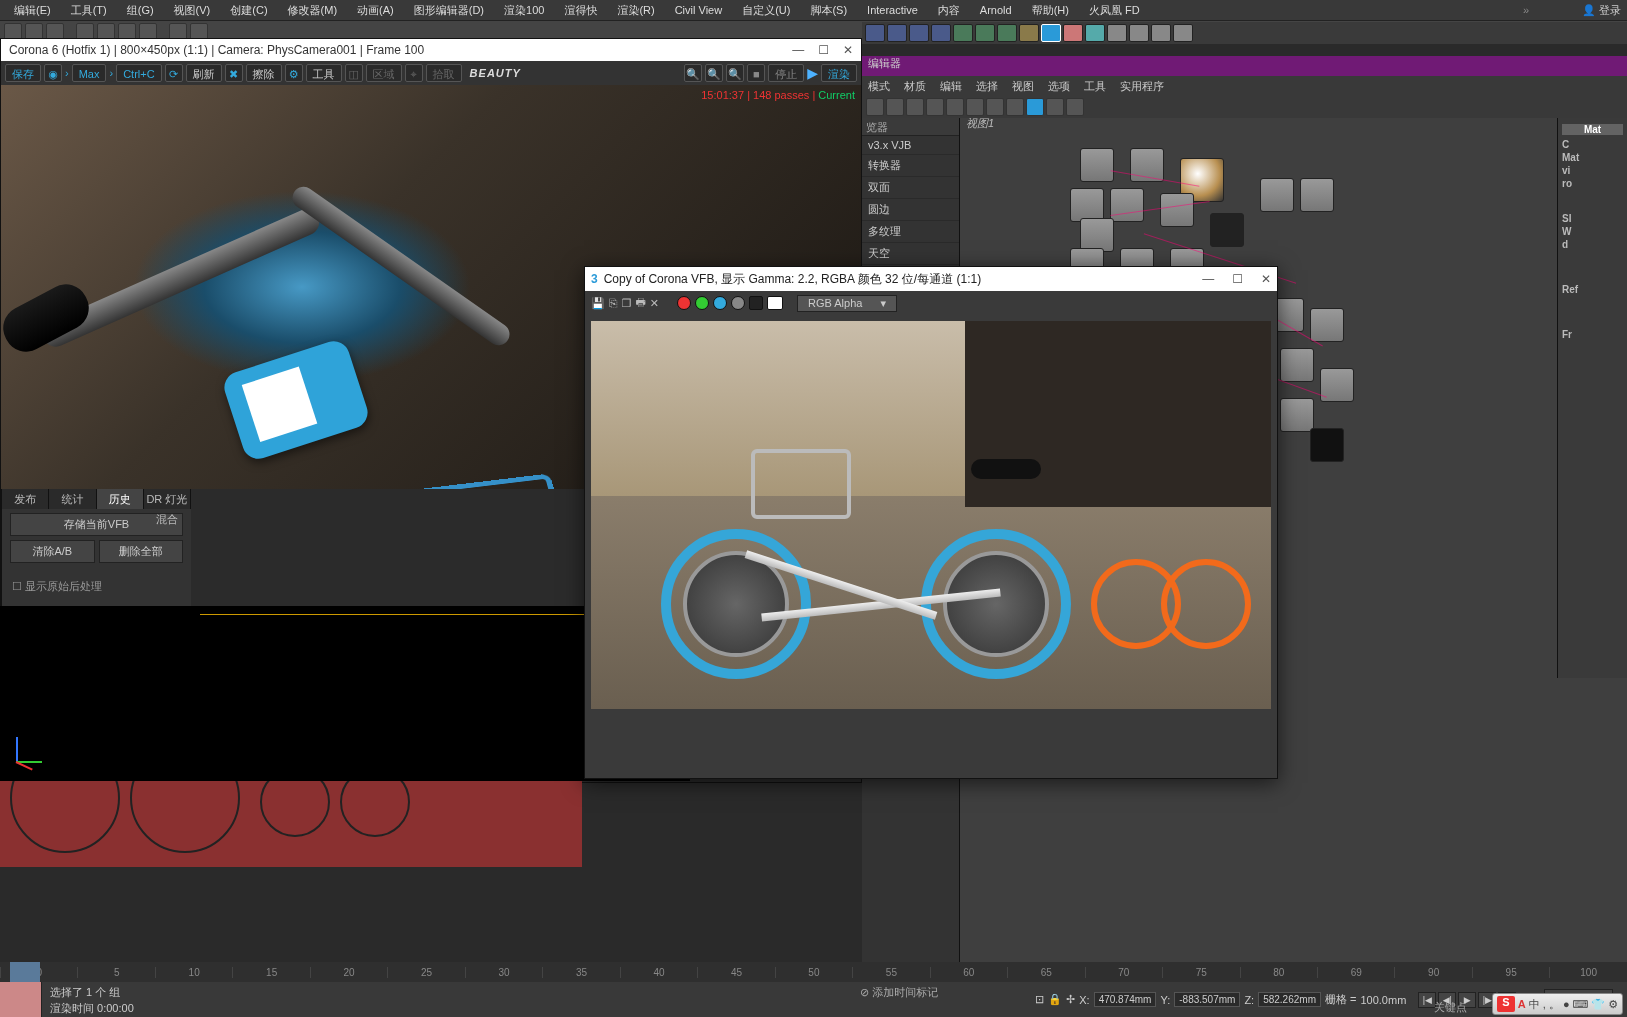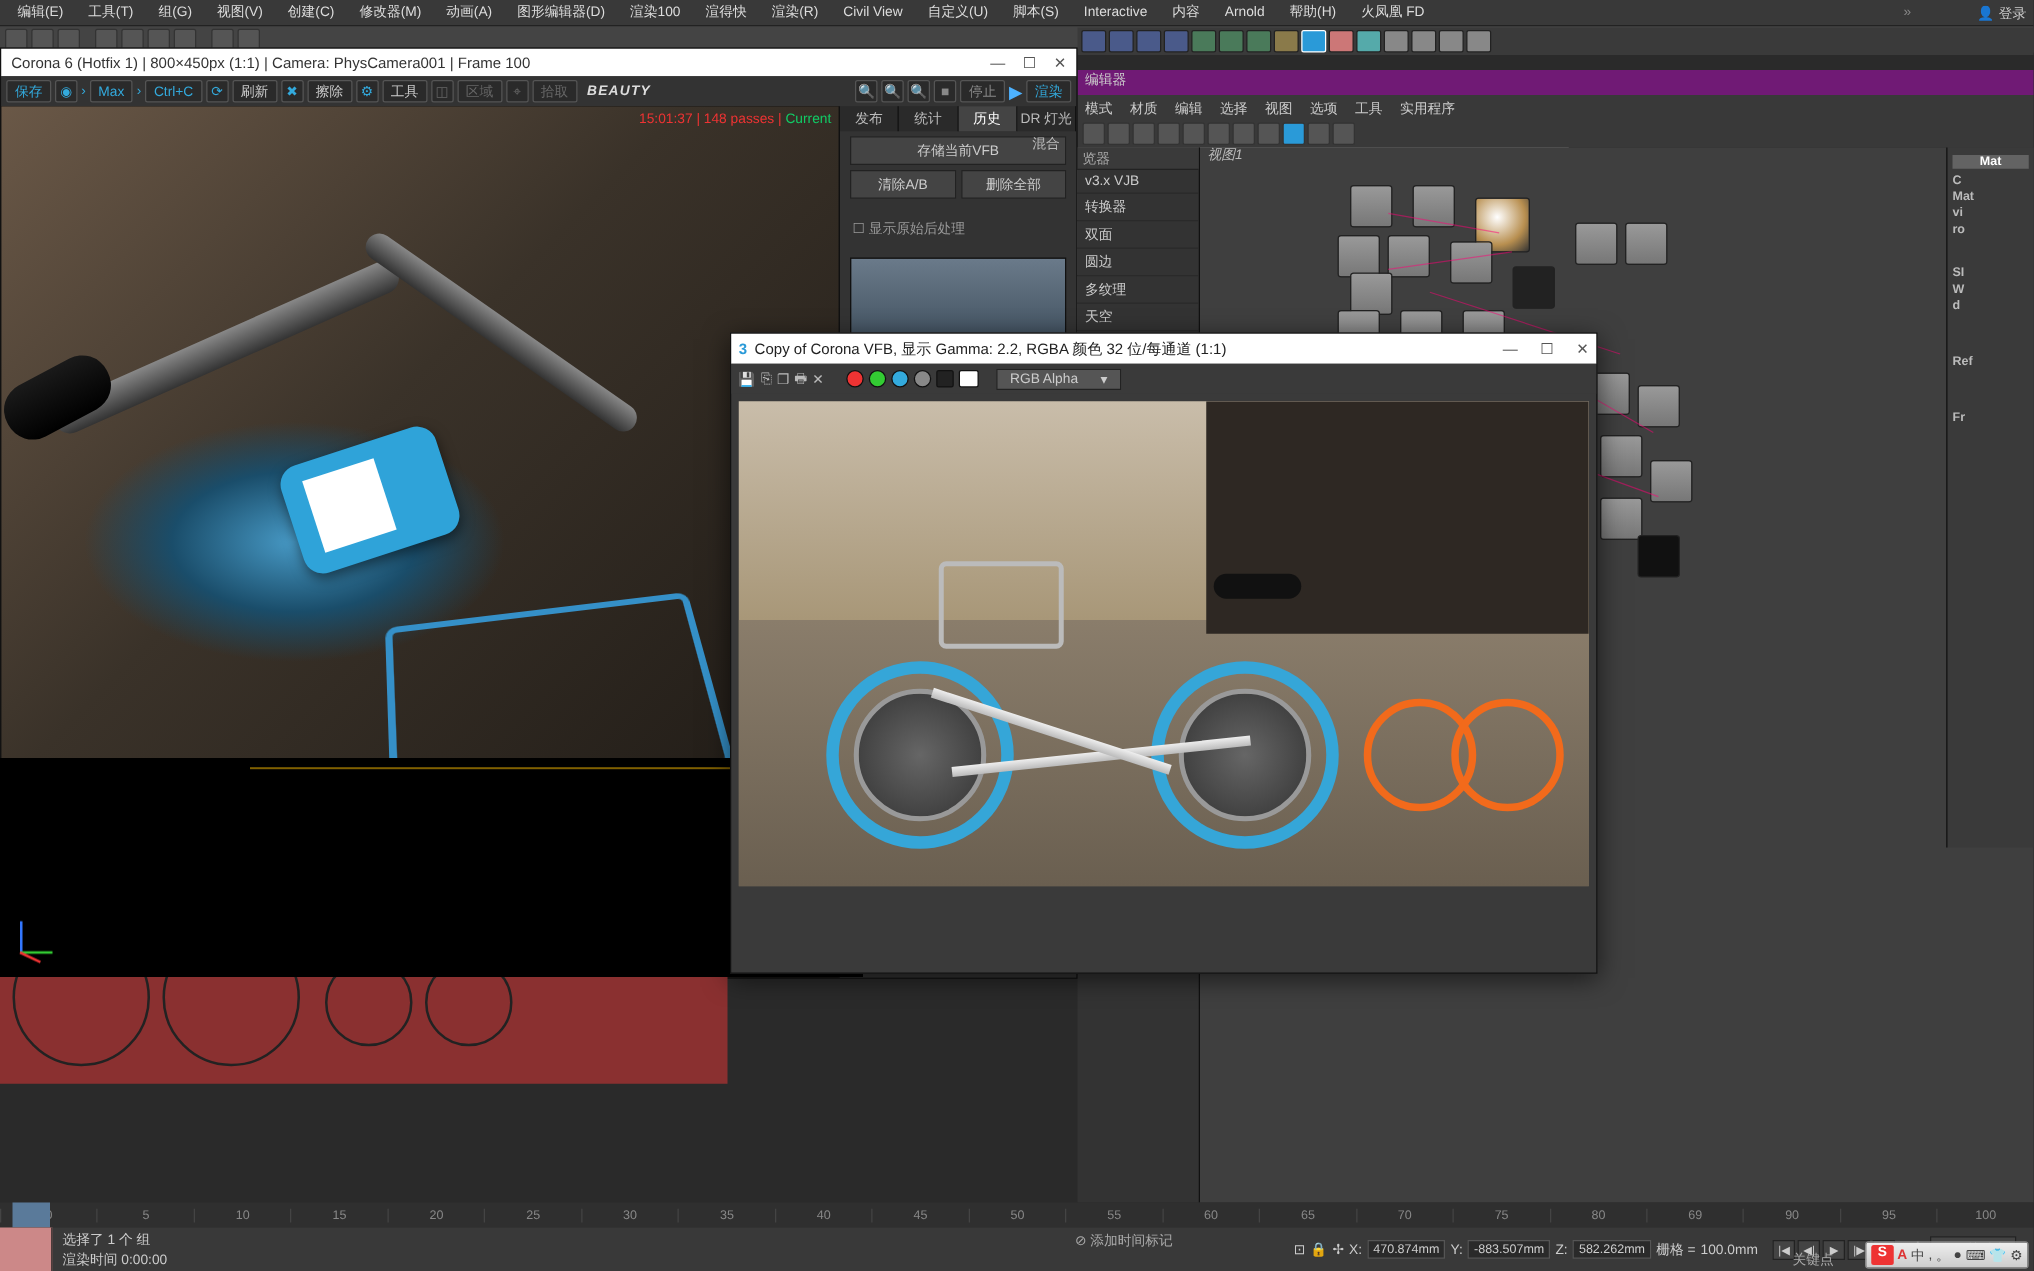--- a/index.html
+++ b/index.html
@@ -46,21 +46,21 @@
 .vfb { position:absolute; top:38px; left:0; width:862px; height:745px; background:#2b2b2b; border:1px solid #111; }
 .vfb-title { height:22px; background:#fff; color:#333; display:flex; align-items:center; padding:0 8px; font-size:12px; justify-content:space-between; }
 .vfb-title .wbtns { display:flex; gap:14px; color:#555; }
 .vfb-tool { height:24px; background:#333; display:flex; align-items:center; gap:3px; padding:0 4px; }
 .vfb-btn { padding:0 6px; height:18px; line-height:18px; background:#2a2a2a; color:#3ad; border:1px solid #555; border-radius:2px; }
 .vfb-btn.gray { color:#ccc; }
 .vfb-btn.icon { width:18px; padding:0; text-align:center; }
 .vfb-beauty { margin-left:5px; font-style:italic; font-weight:bold; color:#ddd; letter-spacing:1px; }
 .vfb-play { color:#4db2ff; font-size:14px; }
 
-.vfb-body { display:flex; height:calc(100% - 46px); }
+.vfb-body { display:flex; height:calc(100% - 46px);flex-direction:column; }
 .vfb-render { flex:1; background:#0a0a0a; position:relative; overflow:hidden; }
 .render-info { position:absolute; top:4px; right:6px; color:#e33; font-size:11px; }
 .render-info .g { color:#1c6; }
 
 
 .render-bike { position:absolute; inset:0; background:
   radial-gradient(ellipse 280px 160px at 35% 50%, #4799c5 0%, #1a4d6a 35%, transparent 60%),
   linear-gradient(135deg,#6a5847 0%,#3a3229 40%,#1a1612 100%); }
 .handlebar { position:absolute; top:120px; left:0; width:580px; height:260px; }
 .bar1 { position:absolute; top:60px; left:30px; width:300px; height:26px; background:linear-gradient(#888,#333); border-radius:13px; transform:rotate(-24deg); }

